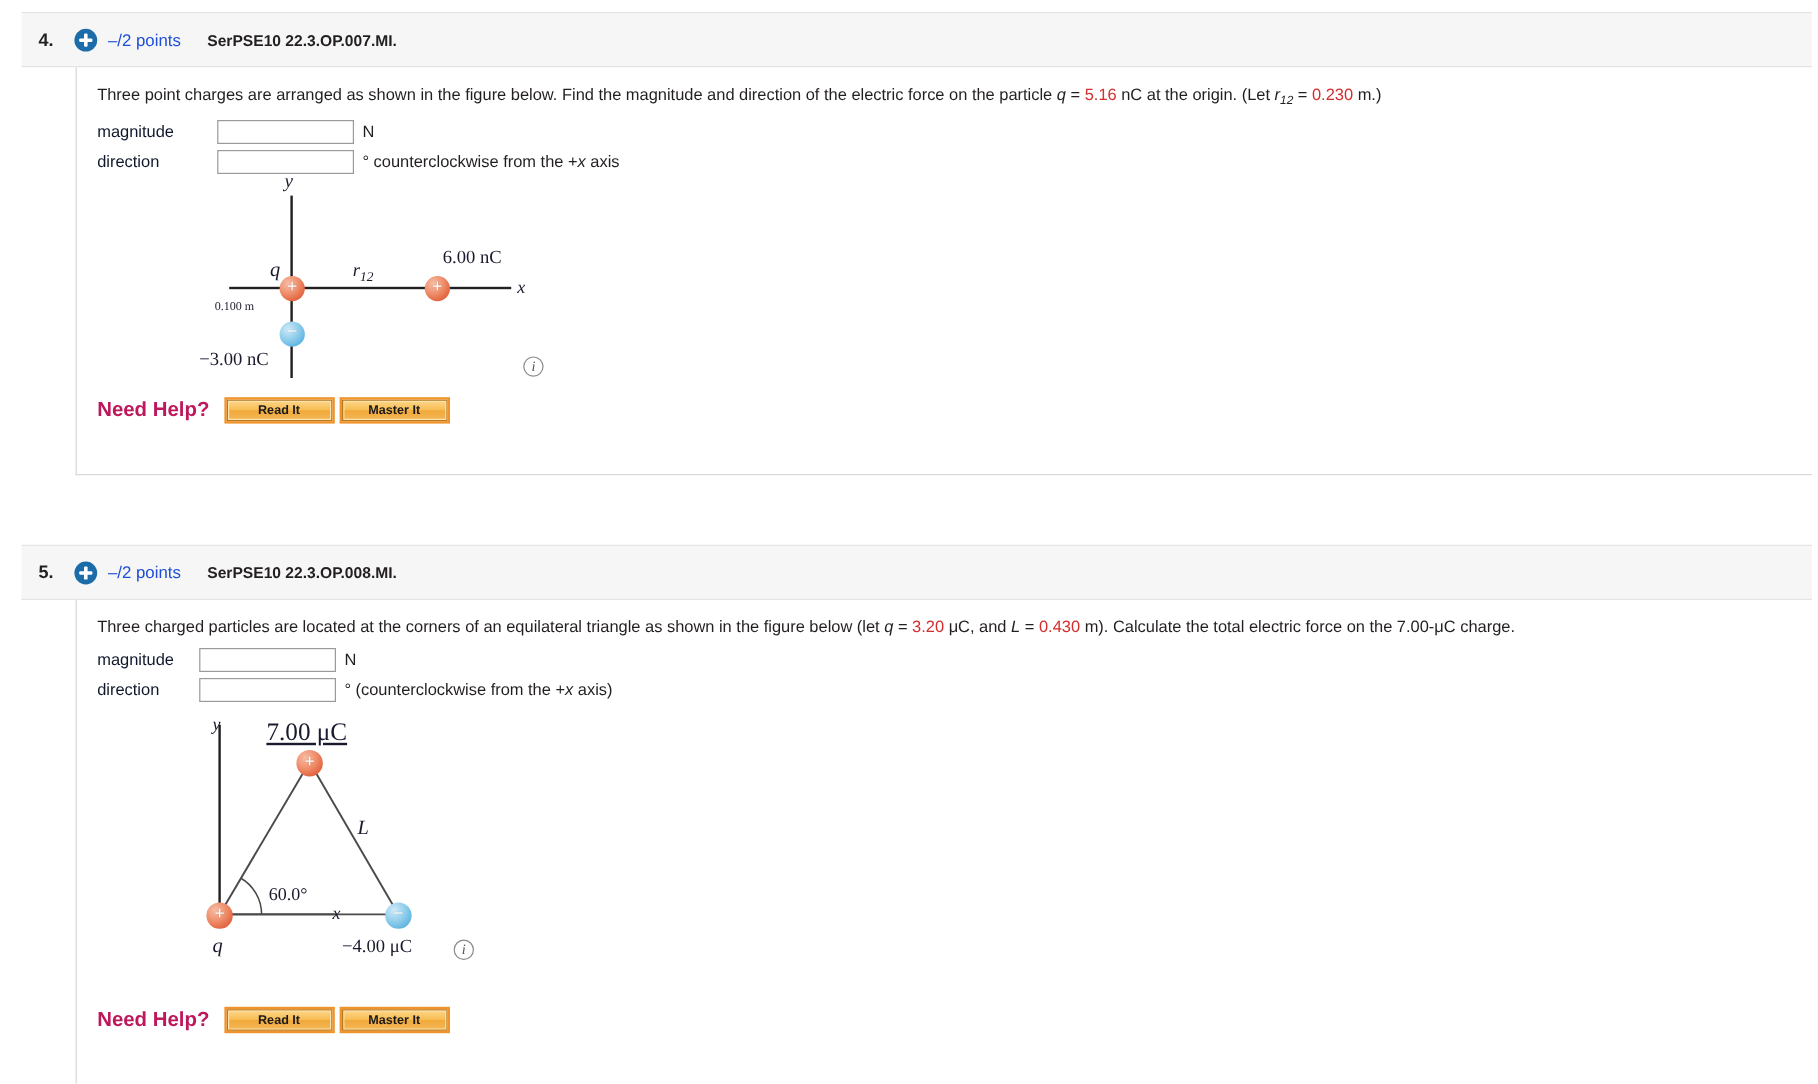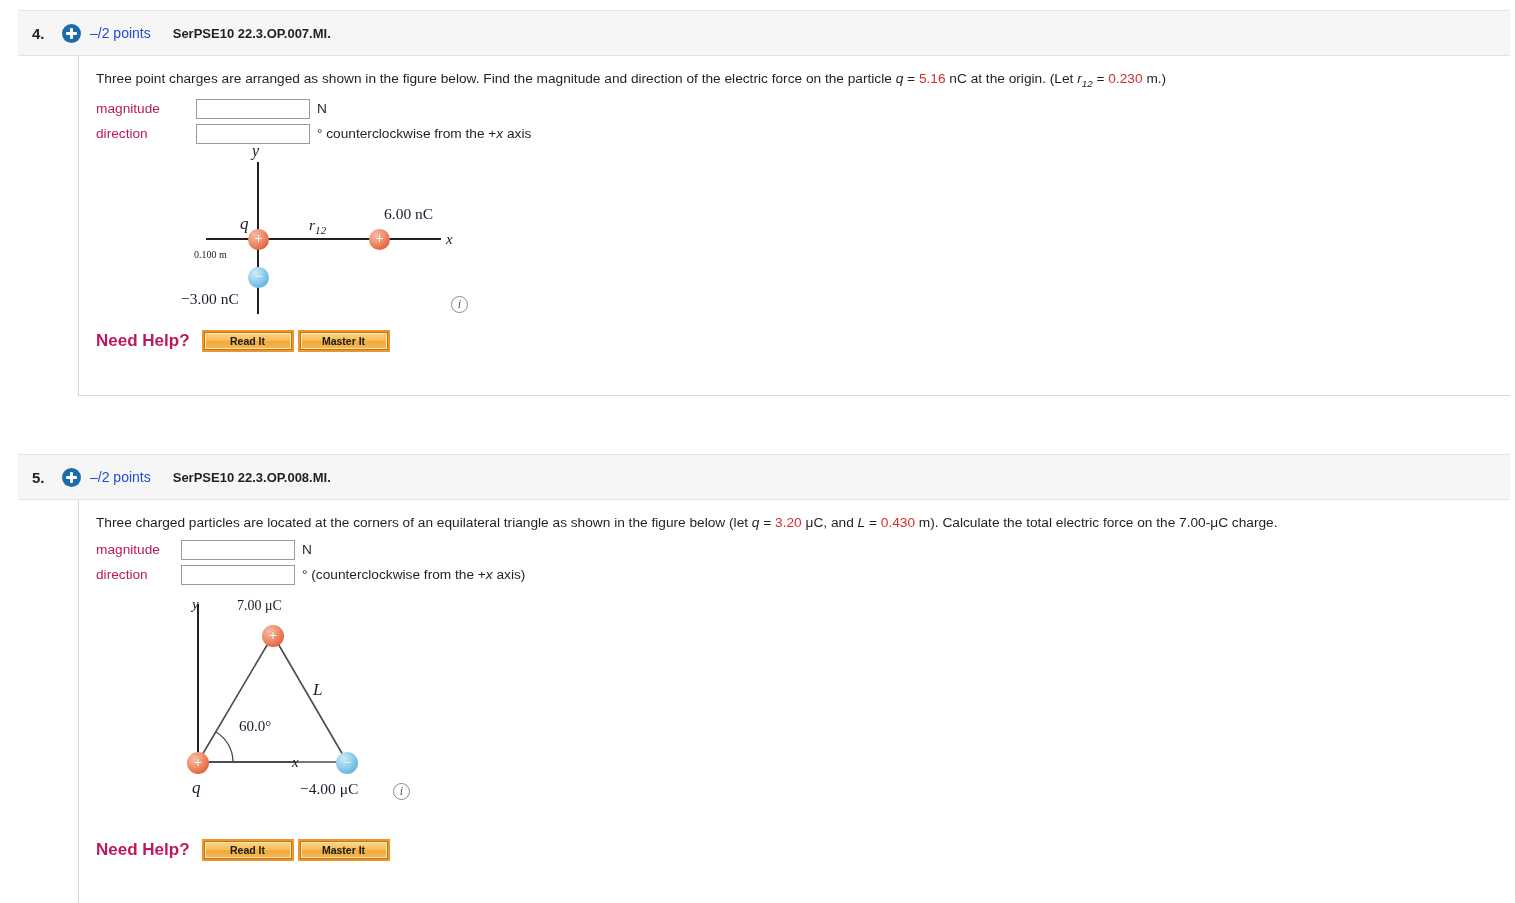--- a/index.html
+++ b/index.html
@@ -72,21 +72,21 @@
   .q-code {
     font-weight: bold;
     font-size: 13px;
     color: #231f20;
     white-space: nowrap;
   }
 
   .q-body {
     border-left: 1px solid #d8d8d8;
     border-bottom: 1px solid #d8d8d8;
-    margin-left: 60px;
+    margin-left: 45px;
     padding: 14px 0 0 17px;
     box-sizing: border-box;
     position: relative;
   }
   .q-body.no-bottom { border-bottom: none; }
 
   .q-text {
     font-size: 13.7px;
     line-height: 1.3;
     color: #231f20;
@@ -98,21 +98,21 @@
 
   
   .answer-rows { margin-top: 8px; }
   .ans-row {
     display: flex;
     align-items: center;
     margin-bottom: 5px;
   }
   .ans-label {
     font-size: 13.7px;
-    color: #be185d;
+    color: #0f172a;
   }
   .ans-input {
     border: 1px solid #9a9a9a;
     background: #ffffff;
     height: 20px;
     width: 114px;
     box-sizing: border-box;
     padding: 0 3px;
     font-family: "Liberation Sans", sans-serif;
     font-size: 12px;
@@ -326,29 +326,29 @@
         <line x1="102" y1="172" x2="177" y2="45" stroke="#4a4a4a" stroke-width="1.6"></line>
         <line x1="177" y1="45" x2="251" y2="172" stroke="#4a4a4a" stroke-width="1.6"></line>
         <line x1="102" y1="172" x2="251" y2="172" stroke="#4a4a4a" stroke-width="1.6"></line>
 
         <path d="M 137 172 A 35 35 0 0 0 119.5 141.7" fill="none" stroke="#4a4a4a" stroke-width="1.3"></path>
       </svg>
 
       <div class="fig-label serif-it" style="left:96px; top:6px; font-size:15px;">y</div>
       <div class="fig-label serif-it" style="left:196px; top:164px; font-size:15px;">x</div>
 
-      <div class="fig-label" style="left:141px; top:8px; font-size:14px; font-family:'Liberation Serif',serif;">7.00 μC</div>
+      <div class="fig-label" style="left:141px; top:8px; font-size:21px; font-family:'Liberation Serif',serif;text-decoration:underline;">7.00 μC</div>
 
       <div class="fig-label serif-it" style="left:96px; top:188px; font-size:17px;">q</div>
 
       <div class="fig-label" style="left:204px; top:190px; font-size:15.5px; font-family:'Liberation Serif',serif;">−4.00 μC</div>
 
       <div class="fig-label serif-it" style="left:217px; top:90px; font-size:17px;">L</div>
 
-      <div class="fig-label" style="left:143px; top:128px; font-size:15px; font-family:'Liberation Serif',serif;">60.0°</div>
+      <div class="fig-label" style="left:143px; top:148px; font-size:15px; font-family:'Liberation Serif',serif;">60.0°</div>
 
       <div class="charge pos" style="left:166px; top:35px; width:22px; height:22px;">
         <span class="sign">+</span>
       </div>
 
       <div class="charge pos" style="left:91px; top:162px; width:22px; height:22px;">
         <span class="sign">+</span>
       </div>
 
       <div class="charge neg" style="left:240px; top:162px; width:22px; height:22px;">

